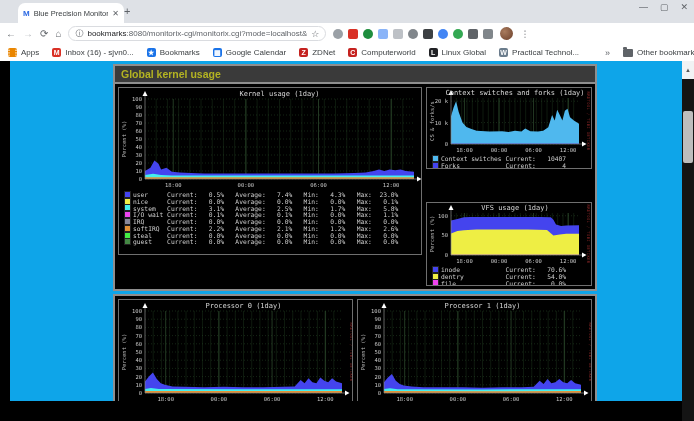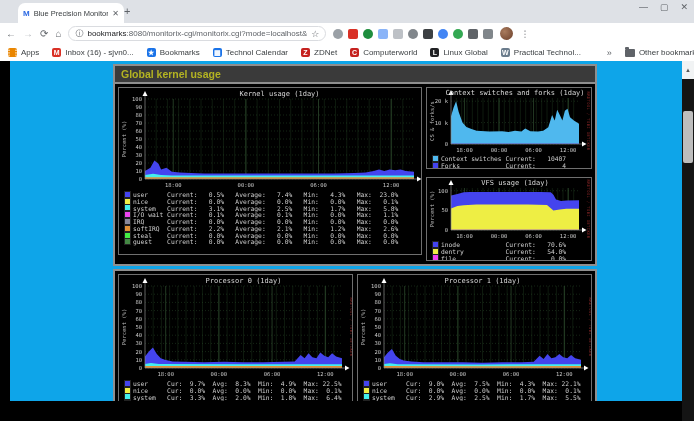--- a/index.html
+++ b/index.html
@@ -32,21 +32,21 @@
   .bm-chev{font-size:9px;color:#5f6368;}
   .bm-folder{width:10px;height:8px;background:#5f6368;border-radius:1px;position:relative;}
   .bm-folder:before{content:"";position:absolute;left:0;top:-2px;width:4px;height:2px;background:#5f6368;border-radius:1px 1px 0 0;}
   
   .content{position:absolute;left:10px;top:61px;width:694px;height:340px;background:#0ea5e9;overflow:hidden;}
   .section{position:relative;margin-left:103px;width:484px;border:2px solid #8e8e8e;background:#000;box-sizing:border-box;}
   .section.first{margin-top:3px;}
   .section.second{margin-top:3px;height:400px;}
   .sec-header{background:#3a3a3a;border-bottom:2px solid #8e8e8e;padding:2px 6px;font-size:10.5px;font-weight:bold;color:#b3b322;}
   .sec-body{display:flex;gap:4px;padding:3px;}
-  .col{display:flex;flex-direction:column;gap:8px;}
+  .col{display:flex;flex-direction:column;gap:20px;}
   .panel{background:#000;border:1px solid #6f6f6f;box-sizing:border-box;overflow:hidden;}
   .panel svg{display:block;}
   .legend{padding:1px 0 0 6px;}
   .lrow{height:6.8px;display:flex;align-items:center;gap:3px;}
   .sw{width:5px;height:5px;display:inline-block;flex:none;outline:1px solid #222;}
   .ltxt{white-space:pre;font-family:"DejaVu Sans Mono",monospace;font-size:6.3px;color:#cfcfcf;}
   
   .scrollbar{position:absolute;right:0;top:61px;width:12px;height:360px;background:#141414;}
   .sb-btn{position:absolute;left:0;top:0;width:12px;height:18px;background:#f1f3f4;color:#555;font-size:6px;text-align:center;line-height:18px;}
   .sb-thumb{position:absolute;left:1px;top:50px;width:10px;height:52px;background:#bdbdbd;border-radius:2px;}
@@ -104,21 +104,21 @@
       <span class="bm">
         <span class="bmi" style="background: rgb(217, 48, 37);">M</span>
         <span>Inbox (16) - sjvn0...</span>
       </span>
       <span class="bm">
         <span class="bmi" style="background: rgb(26, 115, 232);">★</span>
         <span>Bookmarks</span>
       </span>
       <span class="bm">
         <span class="bmi" style="background: rgb(26, 115, 232);">▦</span>
-        <span>Technol Calendar</span>
+        <span>Google Calendar</span>
       </span>
       <span class="bm">
         <span class="bmi" style="background: rgb(197, 34, 31);">Z</span>
         <span>ZDNet</span>
       </span>
       <span class="bm">
         <span class="bmi" style="background: rgb(197, 34, 31);">C</span>
         <span>Computerworld</span>
       </span>
       <span class="bm">
@@ -300,21 +300,21 @@
               <div class="lrow">
                 <span class="sw" style="background: rgb(79, 184, 238);"></span>
                 <span class="ltxt">Context switches Current:   10407</span>
               </div>
               <div class="lrow">
                 <span class="sw" style="background: rgb(68, 68, 238);"></span>
                 <span class="ltxt">Forks            Current:       4</span>
               </div>
             </div>
         </div>
-        <div class="panel" style="width:166px;height:84px;">
+        <div class="panel" style="width:166px;height:84px;margin-top:13px;">
           <svg width="164" height="62">
               <rect x="0" y="0" width="164" height="62" fill="#000"></rect>
               <line x1="29.333333333333332" y1="10" x2="29.333333333333332" y2="52" stroke="#1c351c" stroke-width="0.5"></line>
               <line x1="34.666666666666664" y1="10" x2="34.666666666666664" y2="52" stroke="#1c351c" stroke-width="0.5"></line>
               <line x1="40" y1="10" x2="40" y2="52" stroke="#1c351c" stroke-width="0.5"></line>
               <line x1="45.33333333333333" y1="10" x2="45.33333333333333" y2="52" stroke="#1c351c" stroke-width="0.5"></line>
               <line x1="50.66666666666667" y1="10" x2="50.66666666666667" y2="52" stroke="#1c351c" stroke-width="0.5"></line>
               <line x1="56" y1="10" x2="56" y2="52" stroke="#1c351c" stroke-width="0.5"></line>
               <line x1="61.333333333333336" y1="10" x2="61.333333333333336" y2="52" stroke="#1c351c" stroke-width="0.5"></line>
               <line x1="66.66666666666666" y1="10" x2="66.66666666666666" y2="52" stroke="#1c351c" stroke-width="0.5"></line>

